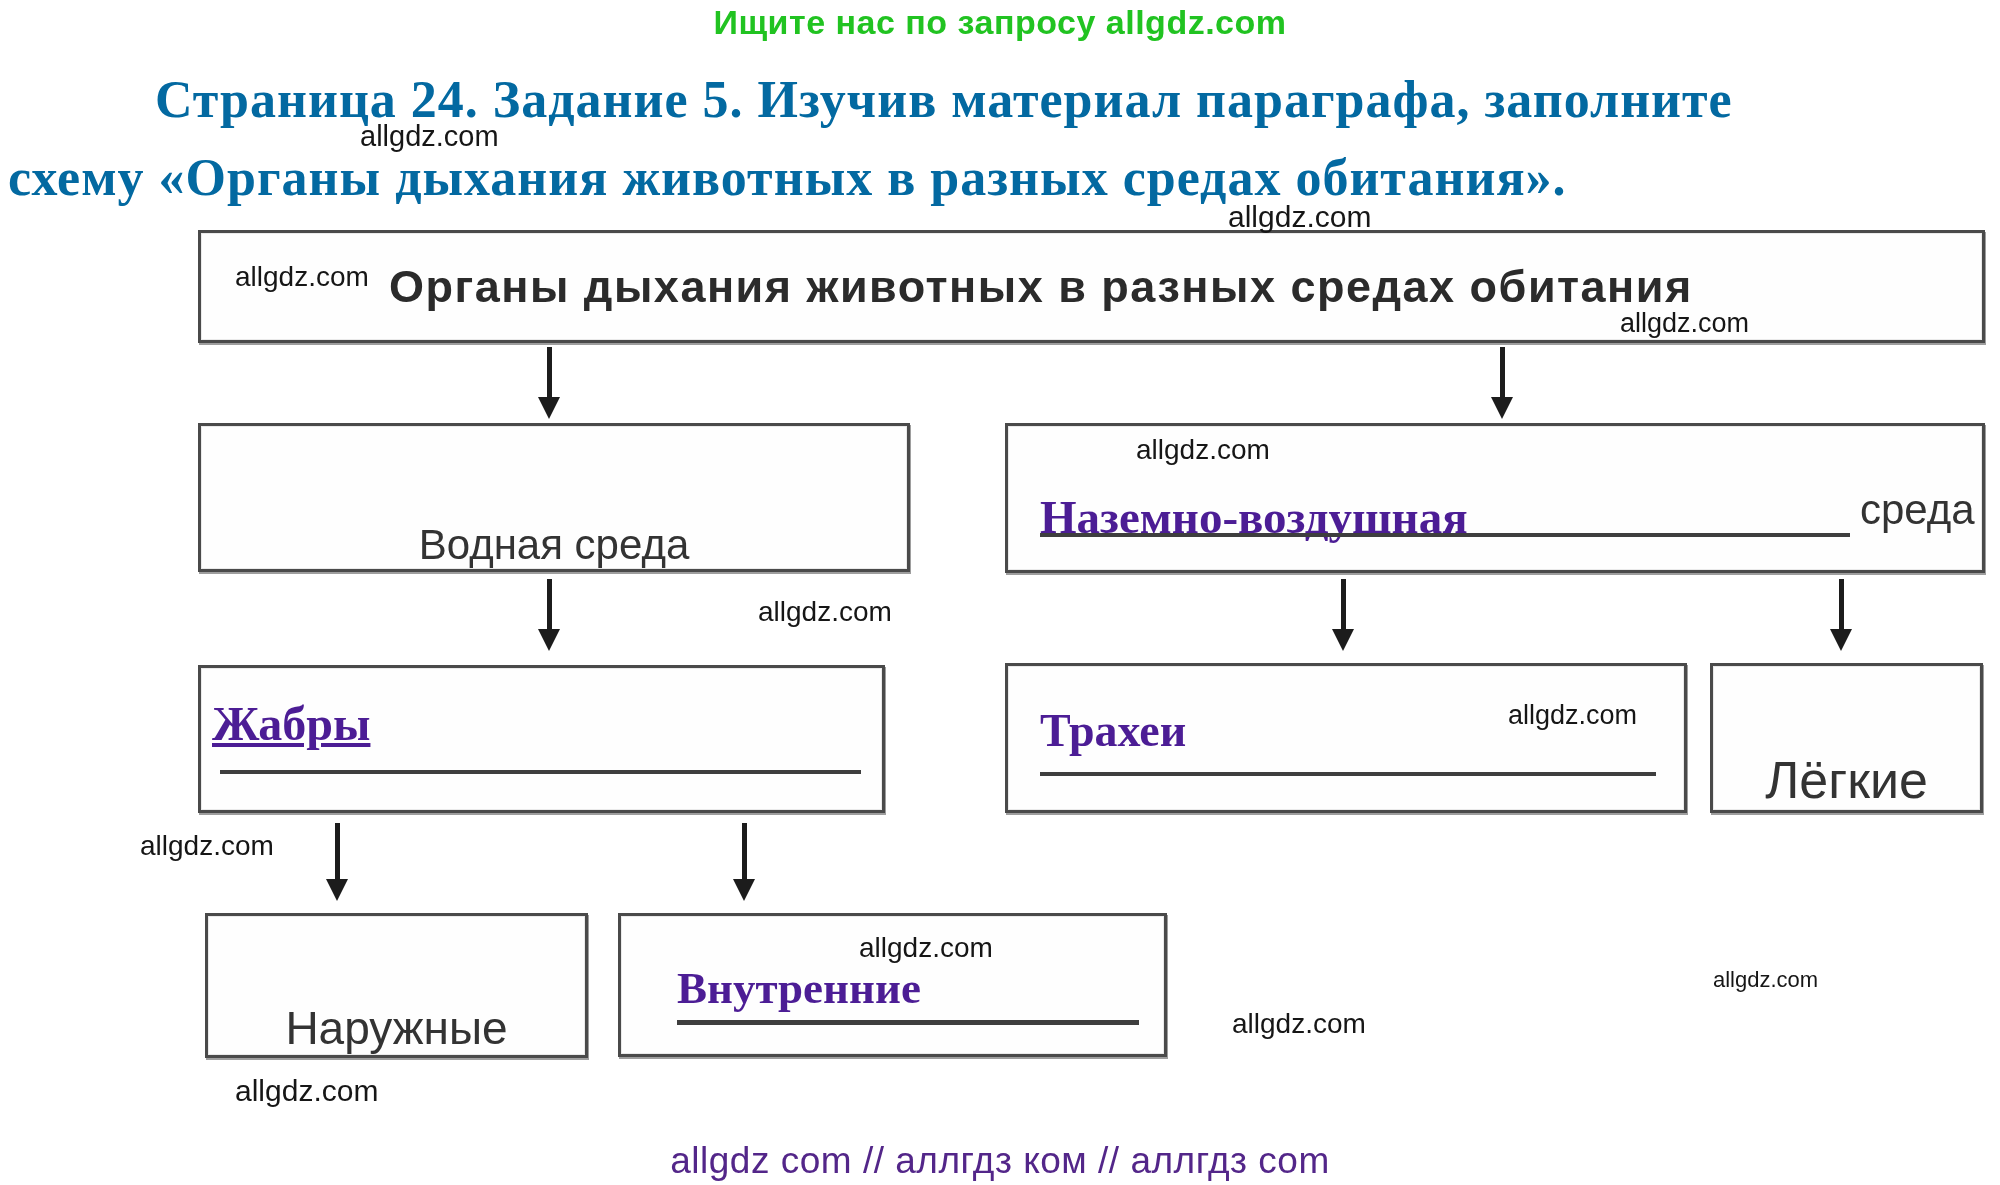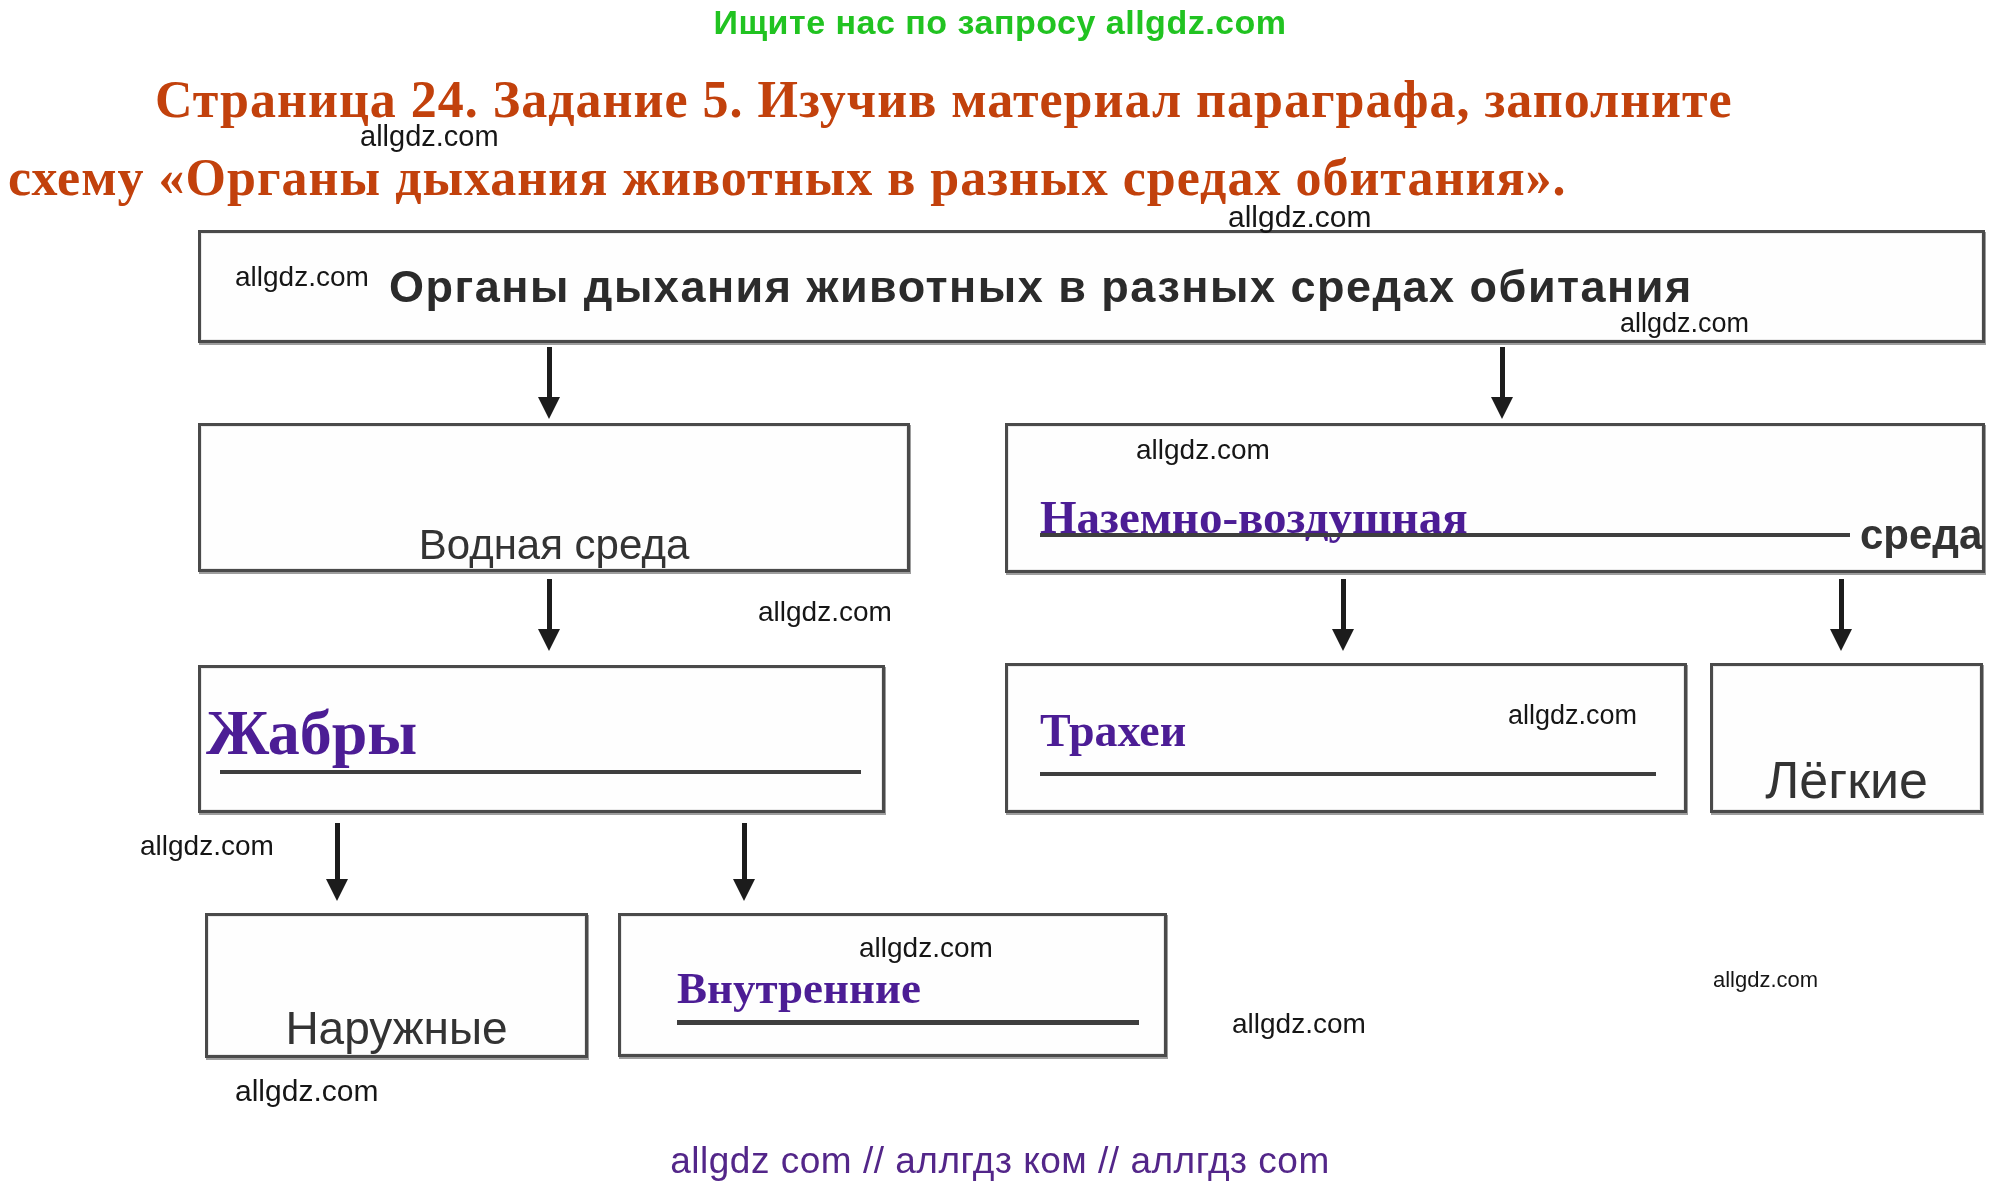--- a/index.html
+++ b/index.html
@@ -8,21 +8,21 @@
     overflow:hidden;font-family:"Liberation Sans",sans-serif;color:#111;padding-left:39px;
   }
   
   .banner{
     position:absolute;top:3px;left:0;width:2000px;text-align:center;
     font-size:34px;font-weight:bold;color:#21c321;letter-spacing:.5px;
   }
   
   .heading{
     position:absolute;font-family:"Liberation Serif",serif;font-weight:bold;
-    font-size:52px;color:#c2410c;letter-spacing:1px;white-space:nowrap;
+    font-size:52px;color:#0369a1;letter-spacing:1px;white-space:nowrap;
   }
   .heading.l1{left:155px;top:70px;}
   .heading.l2{left:8px;top:148px;}
   
   .wm{
     position:absolute;font-family:"Liberation Sans",sans-serif;color:#161616;
     font-size:28px;white-space:nowrap;z-index:30;
   }
   
   .box{
@@ -73,29 +73,29 @@
   <div class="arrow" style="left:1500px;top:347px;height:52px;"></div>
 
   <div class="box flexc" style="left:198px;top:423px;width:706px;height:143px;">
     <span class="printed" style="font-size:42px;">Водная среда</span>
   </div>
 
   <div class="box" style="left:1005px;top:423px;width:974px;height:144px;">
     <span class="wm" style="left:128px;top:8px;">allgdz.com</span>
     <div class="answer" style="left:32px;top:64px;width:810px;font-size:47px;">Наземно-воздушная</div>
     <div class="blank-line" style="left:32px;top:107px;width:810px;height:4px;"></div>
-    <span class="printed" style="position:absolute;left:852px;top:85px;font-size:42px;font-weight:bold;">среда</span>
+    <span class="printed" style="position:absolute;left:852px;top:60px;font-size:42px;">среда</span>
   </div>
 
   <div class="arrow" style="left:547px;top:579px;height:52px;"></div>
   <div class="arrow" style="left:1341px;top:579px;height:52px;"></div>
   <div class="arrow" style="left:1839px;top:579px;height:52px;"></div>
 
   <div class="box" style="left:198px;top:665px;width:681px;height:142px;">
-    <div class="answer" style="left:5px;top:28px;width:641px;font-size:64px;">Жабры</div>
+    <div class="answer" style="left:11px;top:28px;width:641px;font-size:48px;text-decoration:underline;">Жабры</div>
     <div class="blank-line" style="left:19px;top:102px;width:641px;height:4px;"></div>
   </div>
 
   <div class="box" style="left:1005px;top:663px;width:676px;height:144px;">
     <div class="answer" style="left:32px;top:38px;width:616px;font-size:46px;">Трахеи</div>
     <span class="wm" style="left:500px;top:34px;font-size:27px;">allgdz.com</span>
     <div class="blank-line" style="left:32px;top:106px;width:616px;height:4px;"></div>
   </div>
 
   <div class="box flexc" style="left:1710px;top:663px;width:267px;height:144px;">

